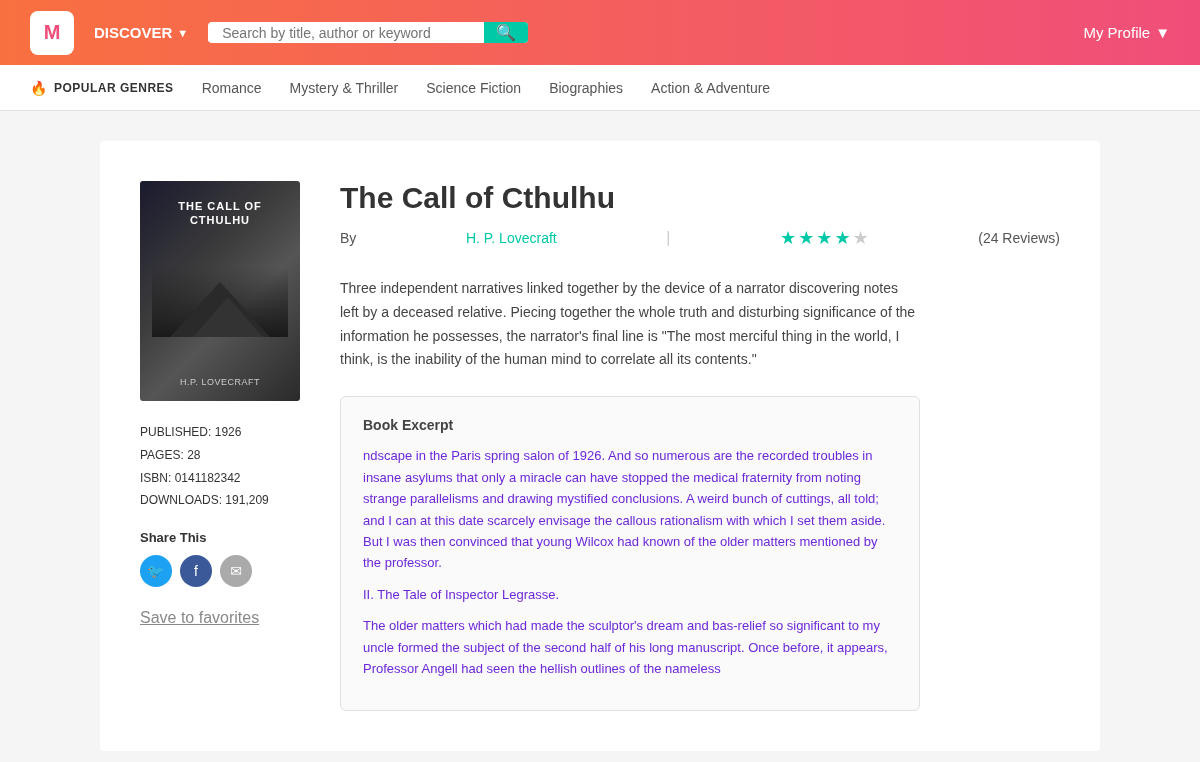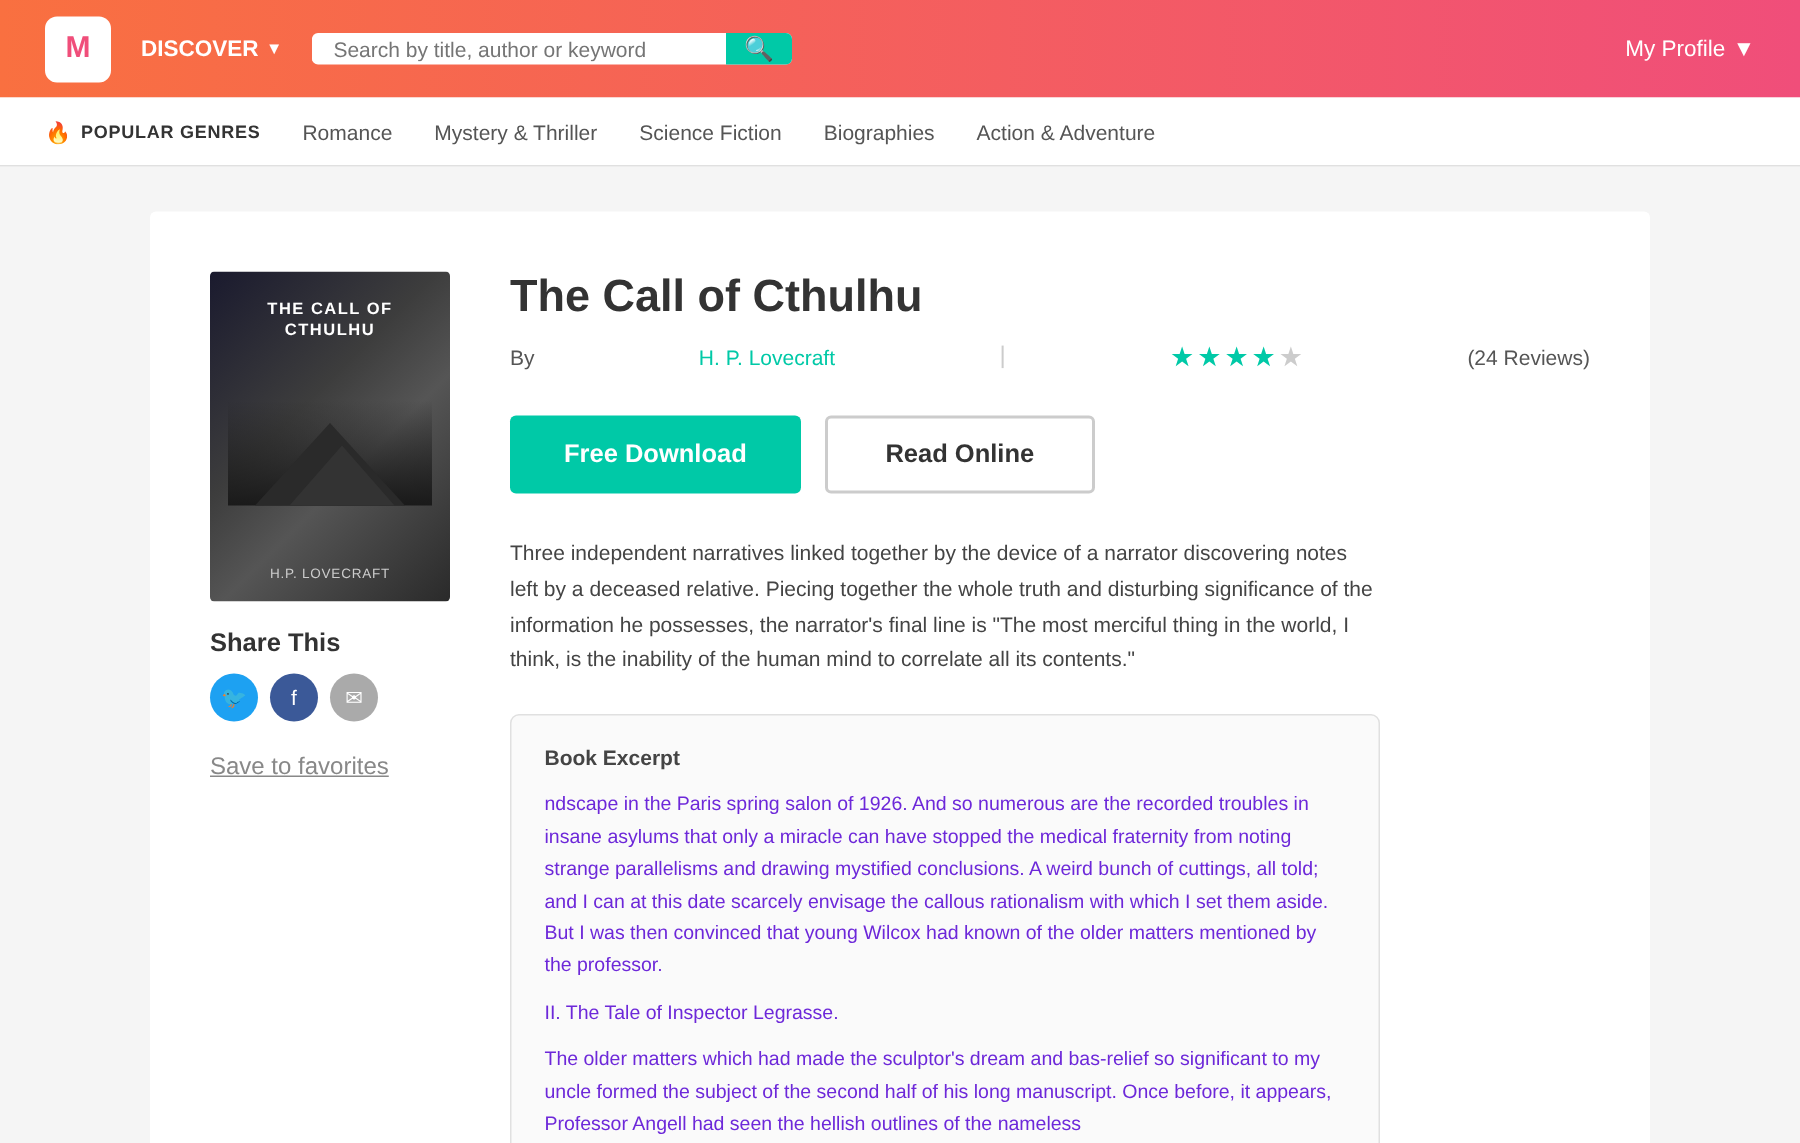--- a/index.html
+++ b/index.html
@@ -121,21 +121,21 @@
     .book-author-cover {
       color: #ccc; font-size: 9px; text-align: center;
       letter-spacing: 0.5px;
     }
     .book-meta {
       margin-top: 20px;
       font-size: 12px; color: #555; line-height: 1.9;
     }
     .book-meta span { color: #333; font-weight: 500; }
     .share-section { margin-top: 18px; }
-    .share-label { font-size: 17px; font-weight: 600; color: #333; margin-bottom: 10px; }
+    .share-label { font-size: 13px; font-weight: 600; color: #333; margin-bottom: 10px; }
     .share-icons { display: flex; gap: 8px; }
     .share-icon {
       width: 32px; height: 32px; border-radius: 50%;
       display: flex; align-items: center; justify-content: center;
       color: white; font-size: 14px; cursor: pointer;
       text-decoration: none;
     }
     .twitter-icon { background: #1da1f2; }
     .facebook-icon { background: #3b5998; }
     .email-icon { background: #aaa; }
@@ -237,20 +237,38 @@
 
   <aside class="left-sidebar">
     <div class="book-cover">
       <div class="book-cover-inner">
         <div class="book-title-cover">THE CALL OF CTHULHU</div>
         <div class="book-mountain"></div>
         <div class="book-author-cover">H.P. LOVECRAFT</div>
       </div>
     </div>
 
+    <div class="book-meta">
+      <div>
+        <span>PUBLISHED:</span>
+        <span>1926</span>
+      </div>
+      <div>
+        <span>PAGES:</span>
+        <span>28</span>
+      </div>
+      <div>
+        <span>ISBN:</span>
+        <span>0141182342</span>
+      </div>
+      <div>
+        <span>DOWNLOADS:</span>
+        <span>191,209</span>
+      </div>
+    </div>
 
     <div class="share-section">
       <div class="share-label">Share This</div>
       <div class="share-icons">
         <a class="share-icon twitter-icon">🐦</a>
         <a class="share-icon facebook-icon">f</a>
         <a class="share-icon email-icon">✉</a>
       </div>
     </div>
 
@@ -267,24 +285,20 @@
       <div class="stars">
         <span class="star">★</span>
         <span class="star">★</span>
         <span class="star">★</span>
         <span class="star">★</span>
         <span class="star-empty">★</span>
       </div>
       <span class="review-count">(24 Reviews)</span>
     </div>
 
-    <div class="action-buttons">
-      <button class="btn-download">Free Download</button>
-      <button class="btn-read">Read Online</button>
-    </div>
 
     <p class="book-description">Three independent narratives linked together by the device of a narrator discovering notes left by a deceased relative. Piecing together the whole truth and disturbing significance of the information he possesses, the narrator's final line is "The most merciful thing in the world, I think, is the inability of the human mind to correlate all its contents."</p>
 
     <div class="excerpt-box">
       <div class="excerpt-title">Book Excerpt</div>
       <p class="excerpt-text">ndscape in the Paris spring salon of 1926. And so numerous are the recorded troubles in insane asylums that only a miracle can have stopped the medical fraternity from noting strange parallelisms and drawing mystified conclusions. A weird bunch of cuttings, all told; and I can at this date scarcely envisage the callous rationalism with which I set them aside. But I was then convinced that young Wilcox had known of the older matters mentioned by the professor.</p>
       <p class="excerpt-text">II. The Tale of Inspector Legrasse.</p>
       <p class="excerpt-text">The older matters which had made the sculptor's dream and bas-relief so significant to my uncle formed the subject of the second half of his long manuscript. Once before, it appears, Professor Angell had seen the hellish outlines of the nameless</p>
 
     </div>

